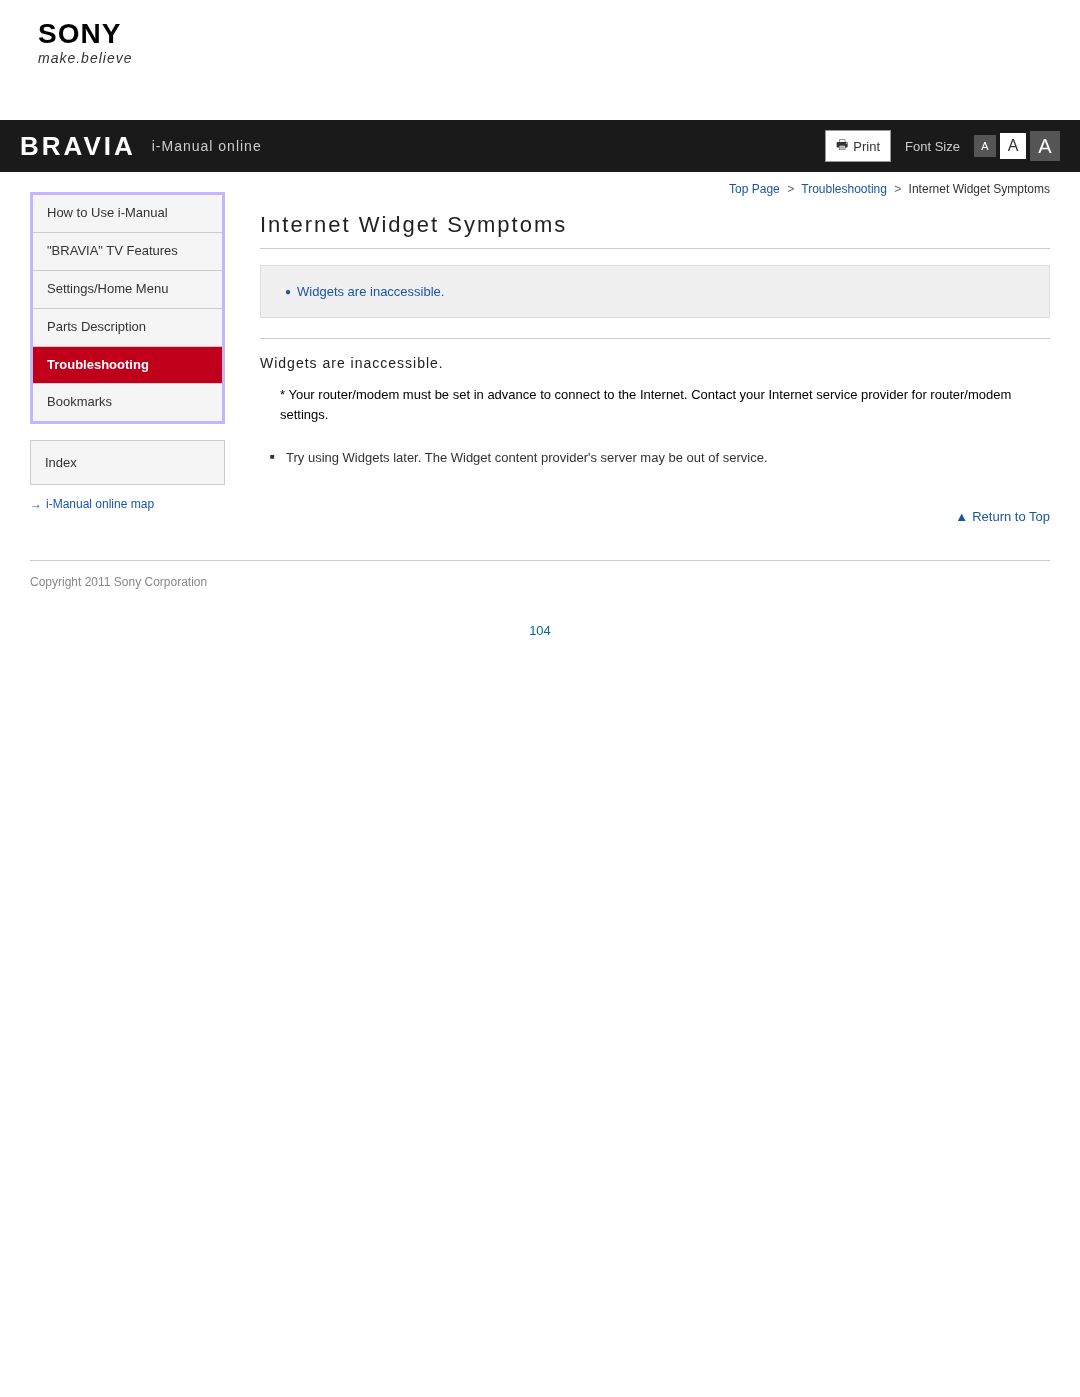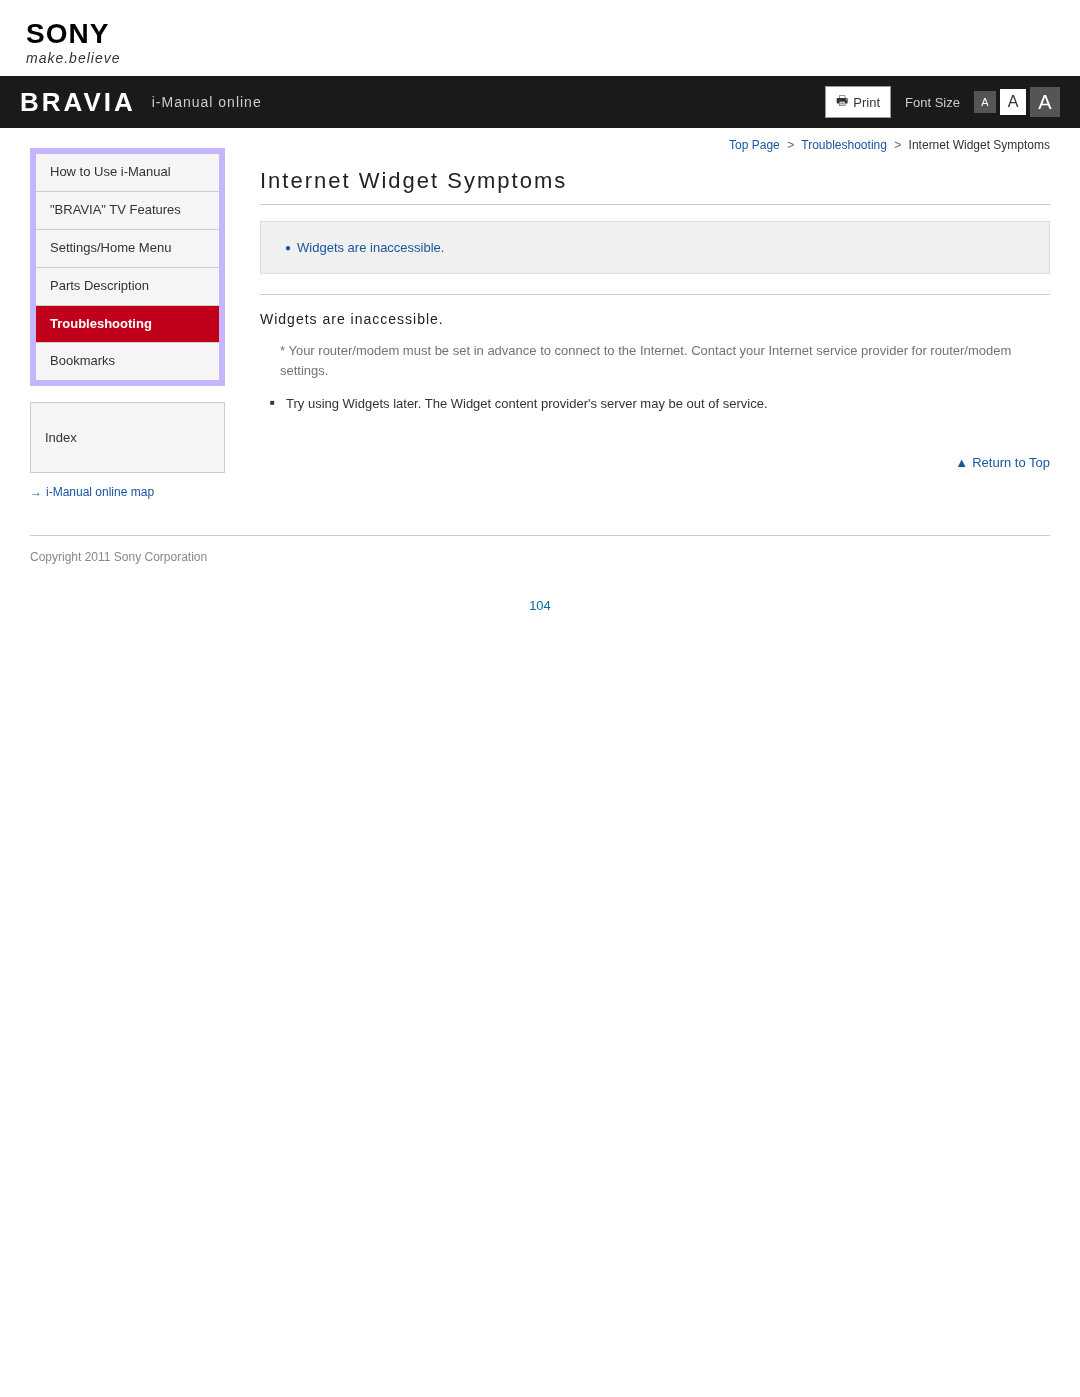--- a/index.html
+++ b/index.html
@@ -7,21 +7,21 @@
       font-family: Arial, sans-serif;
       background: #fff;
       color: #333;
       font-size: 14px;
       width: 1080px;
       min-height: 1397px;
     }
 
     
     .logo-area {
-      padding: 18px 30px 10px 26px;
+      padding: 18px 30px 10px 38px;
     }
     .sony-logo {
       font-size: 28px;
       font-weight: 900;
       letter-spacing: 1px;
       color: #000;
       font-family: Arial Black, sans-serif;
     }
     .sony-tagline {
       font-size: 14px;
@@ -31,20 +31,21 @@
     }
 
     
     .top-bar {
       background: #1a1a1a;
       display: flex;
       align-items: center;
       justify-content: space-between;
       padding: 0 20px;
       height: 52px;
+      margin-top: 44px;
     }
     .bravia-logo {
       display: flex;
       align-items: center;
       gap: 16px;
     }
     .bravia-text {
       font-size: 26px;
       font-weight: 900;
       color: #fff;
@@ -100,21 +101,21 @@
       padding: 0;
     }
 
     
     .sidebar {
       width: 240px;
       flex-shrink: 0;
       padding: 20px 0 20px 30px;
     }
     .sidebar-nav {
-      border: 6px solid #c4b5fd;
+      border: 3px solid #c4b5fd;
       width: 195px;
     }
     .sidebar-item {
       padding: 10px 14px;
       border-bottom: 1px solid #ccc;
       cursor: pointer;
       font-size: 13px;
       color: #333;
       background: #f5f5f5;
       line-height: 1.3;
@@ -128,21 +129,21 @@
       font-weight: bold;
     }
 
     .sidebar-bottom {
       margin-top: 16px;
       width: 195px;
     }
     .sidebar-index {
       border: 1px solid #ccc;
       background: #f5f5f5;
-      padding: 27px 14px;
+      padding: 14px 14px;
       font-size: 13px;
       cursor: pointer;
       color: #333;
     }
     .sidebar-map-link {
       margin-top: 12px;
       font-size: 12px;
       color: #1a56a0;
       cursor: pointer;
       display: flex;
@@ -235,22 +236,22 @@
     .bullet-list li::before {
       content: '■';
       position: absolute;
       left: 0;
       font-size: 8px;
       top: 3px;
       color: #333;
     }
     .note-text {
       font-size: 13px;
-      color: #737373;
-      margin: 8px 0 14px 10px;
+      color: #000000;
+      margin: 8px 0 24px 10px;
       line-height: 1.5;
     }
 
     
     .return-top-area {
       text-align: right;
       margin-top: 30px;
       padding-top: 10px;
     }
     .return-top-link {

